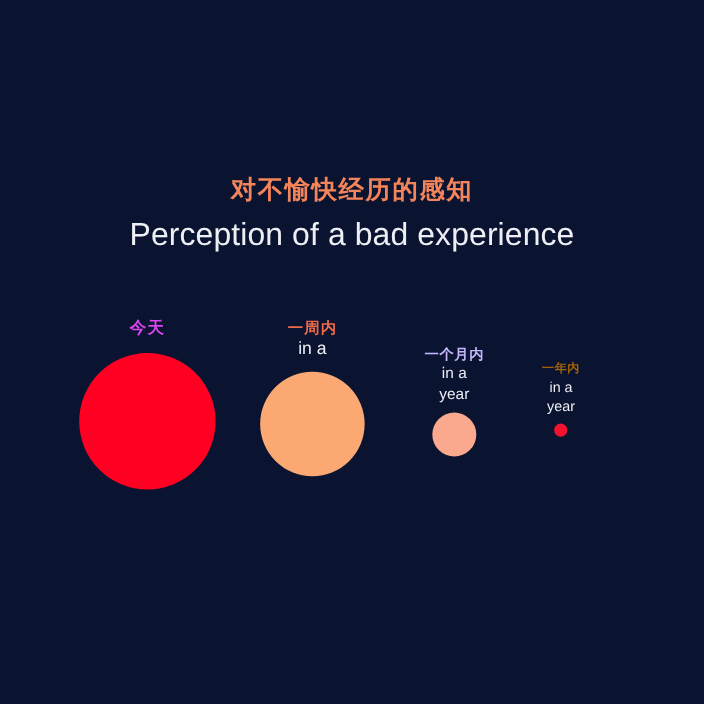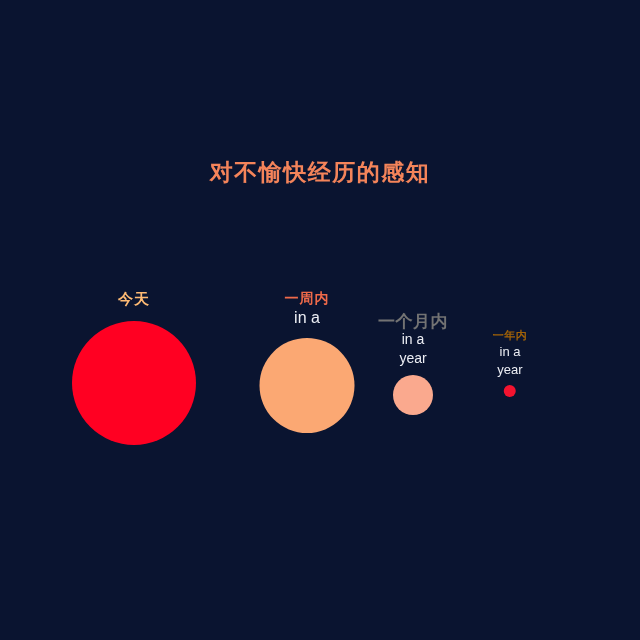--- a/index.html
+++ b/index.html
@@ -71,49 +71,50 @@
     border-radius: 50%;
     display: block;
     margin: 0 auto;
   }
   .bubble-wrap {
     display: block;
   }
 
   
   #col-today        { left: 134px; top: 289px; }
-  #col-today .label-zh      { font-size: 15px; color: #fdba74; line-height: 19px; letter-spacing: 1px; }
+  #col-today .label-zh      { font-size: 15px; color: #d946ef; line-height: 19px; letter-spacing: 1px; }
   #col-today .label-en-line { font-size: 17px; line-height: 22px; }
   #col-today .bubble-wrap   { margin-top: 13px; }
 
   
-  #col-week        { left: 307px; top: 289px; }
+  #col-week        { left: 284px; top: 289px; }
   #col-week .label-zh      { font-size: 14px; color: #ee6a4a; line-height: 18px; letter-spacing: 1px; }
   #col-week .label-en-line { font-size: 16px; line-height: 21px; }
   #col-week .bubble-wrap   { margin-top: 10px; }
 
   
   #col-month        { left: 413px; top: 313px; }
-  #col-month .label-zh      { font-size: 17px; color: #737373; line-height: 17px; letter-spacing: 0.5px; text-align: right; }
+  #col-month .label-zh      { font-size: 13px; color: #c4b5fd; line-height: 17px; letter-spacing: 0.5px; text-align: right; }
   #col-month .label-en-line { font-size: 14px; line-height: 19px; }
   #col-month .bubble-wrap   { margin-top: 7px; }
 
   
   #col-year        { left: 510px; top: 327px; }
   #col-year .label-zh      { font-size: 11px; color: #a16207; line-height: 16px; letter-spacing: 0.5px; }
   #col-year .label-en-line { font-size: 13px; line-height: 18px; }
   #col-year .bubble-wrap   { margin-top: 6px; }
 </style>
 </head>
 <body>
 
 <div id="canvas" style="background: rgb(10, 20, 48);">
 
   <div id="title-block">
     <span id="title-zh" style="color: rgb(244, 132, 90);">对不愉快经历的感知</span>
+    <span id="title-en" style="color: rgb(237, 239, 245);">Perception of a bad experience</span>
   </div>
 
   <div class="column" id="col-today">
     <div class="col-labels">
       <span class="label-zh">今天</span>
     </div>
     <span class="bubble-wrap">
       <span class="bubble" id="bubble-today" style="width: 124px; height: 124px; background: rgb(255, 0, 34);"></span>
     </span>
   </div>

